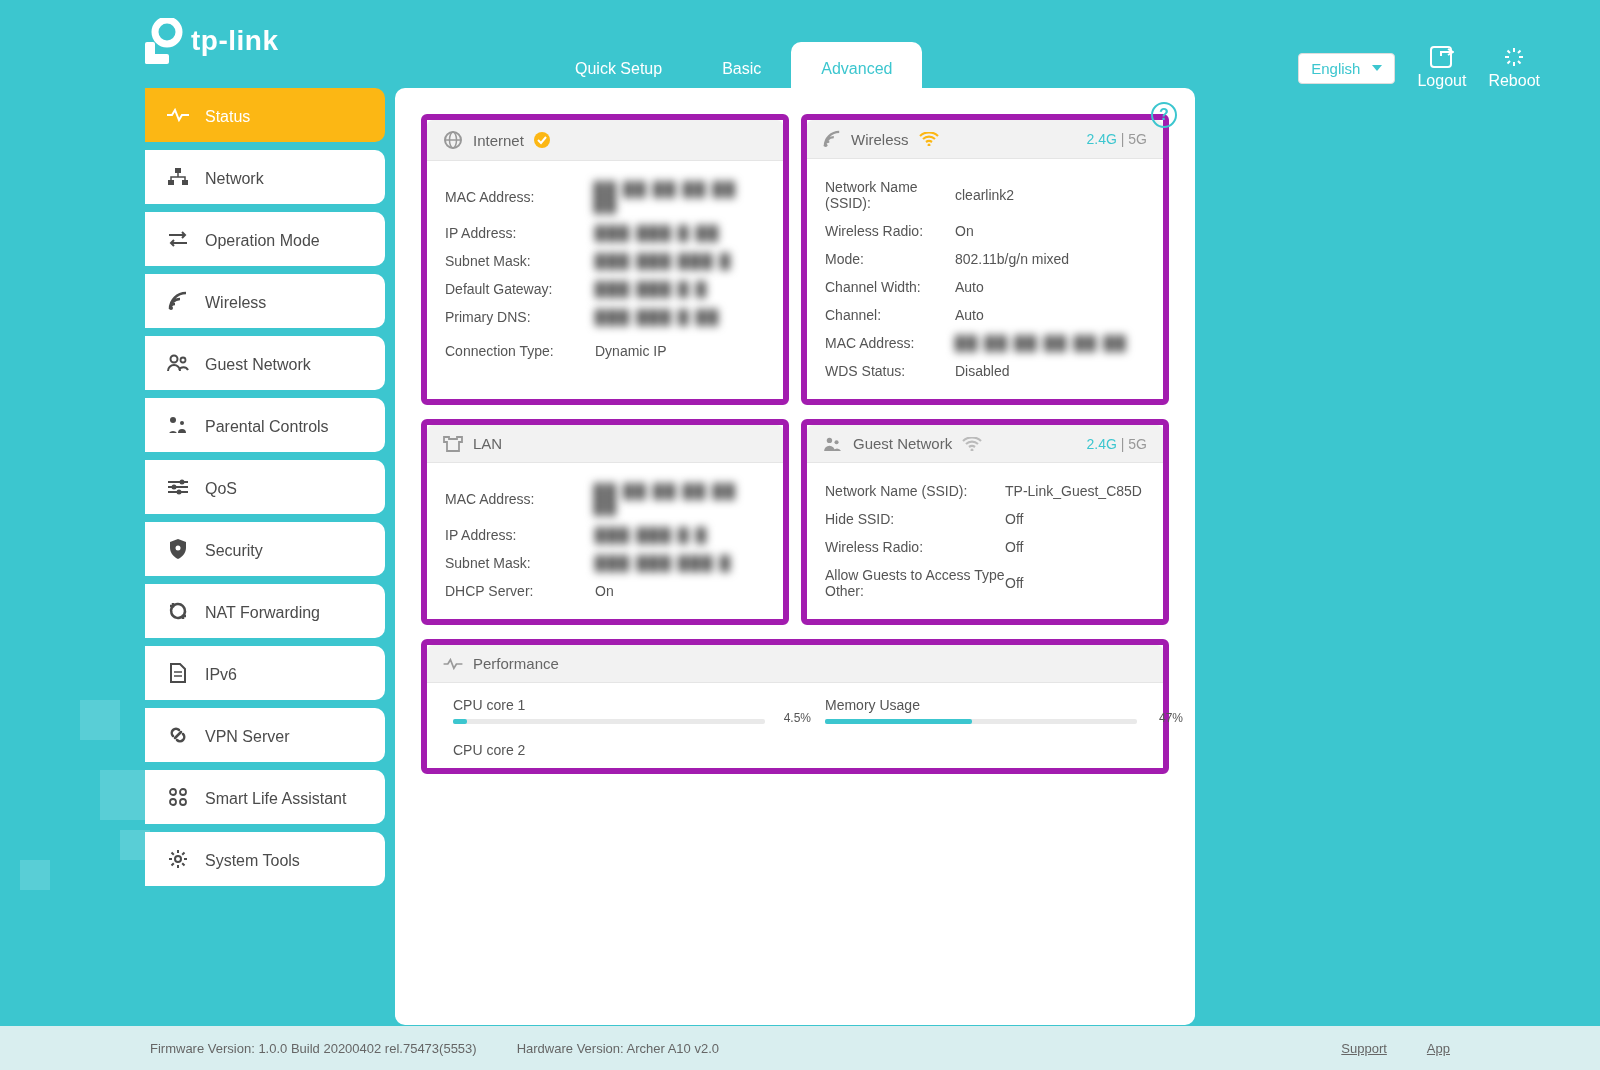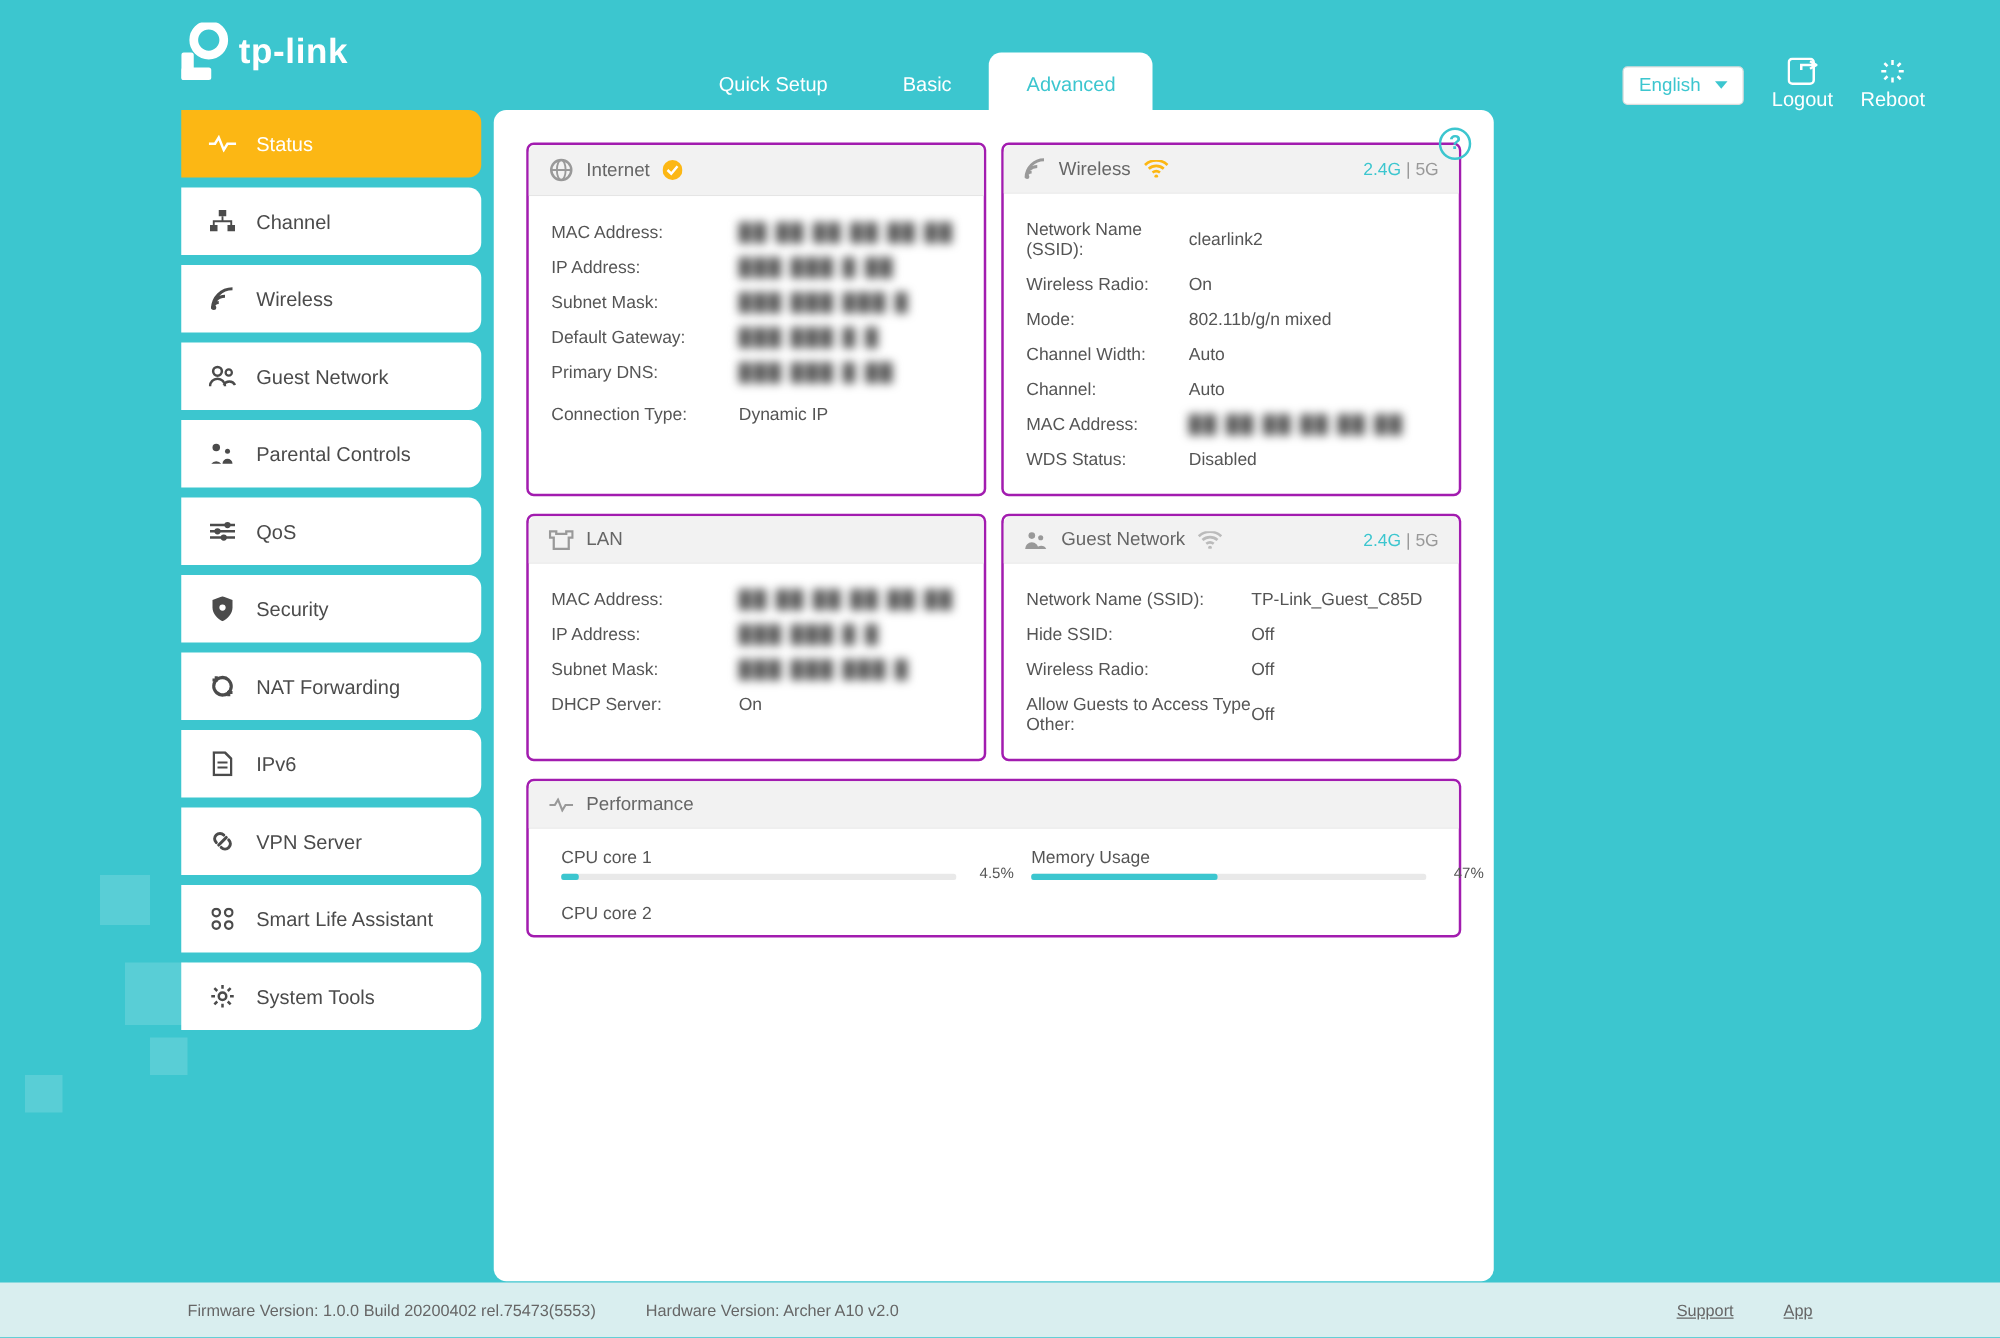--- a/index.html
+++ b/index.html
@@ -27,21 +27,21 @@
 
 .sidebar { position: absolute; left: 145px; top: 88px; width: 240px; display: flex; flex-direction: column; gap: 8px; }
 .side-item { background: #fff; border-radius: 0 10px 10px 0; padding: 16px 10px 16px 22px; display: flex; align-items: flex-end; gap: 16px; font-size: 16px; color: #4b4b4b; cursor: pointer; }
 .side-item.active { background: #fcb714; color: #fff; }
 .side-item .ico { width: 22px; height: 22px; display: inline-flex; align-items: center; justify-content: center; }
 
 .content { position: absolute; left: 395px; top: 88px; width: 800px; bottom: 45px; background: #fff; border-radius: 10px; padding: 26px 26px 10px; overflow: hidden; }
 .help-icon { position: absolute; right: 18px; top: 14px; width: 26px; height: 26px; border: 2px solid #3cc6cf; border-radius: 50%; display: flex; align-items: center; justify-content: center; color: #3cc6cf; font-weight: bold; font-size: 16px; cursor: pointer; }
 
 .row { display: flex; gap: 12px; margin-bottom: 14px; }
-.panel { border: 2px solid #a21caf; border-radius: 6px; background: #fff; flex: 1; }
+.panel { border: 6px solid #a21caf; border-radius: 6px; background: #fff; flex: 1; }
 .panel.wide { width: 100%; }
 .panel-head { background: #f2f2f2; border-bottom: 1px solid #e5e5e5; border-radius: 6px 6px 0 0; padding: 10px 16px; display: flex; align-items: center; gap: 10px; color: #666; font-size: 15px; }
 .panel-head .htitle { flex: 0 0 auto; }
 .panel-head .band { margin-left: auto; color: #999; font-size: 14px; }
 .panel-head .band .b24 { color: #3cc6cf; }
 .panel-body { padding: 14px 18px 14px; }
 .kv { display: flex; align-items: center; padding: 6px 0; font-size: 14px; color: #555; }
 .kv .k { width: 150px; color: #555; }
 .kv .v { color: #555; }
 
@@ -122,21 +122,29 @@
   </div>
   <div class="side-item">
     <span class="ico">
         <svg width="20" height="18" viewBox="0 0 20 18">
           <rect x="7" y="0" width="6" height="5" fill="#4b4b4b"></rect>
           <rect x="0" y="12" width="6" height="5" fill="#4b4b4b"></rect>
           <rect x="14" y="12" width="6" height="5" fill="#4b4b4b"></rect>
           <path d="M10 5 L10 9 M3 12 L3 9 L17 9 L17 12" fill="none" stroke="#4b4b4b" stroke-width="1.5"></path>
         </svg>
       </span>
-    <span>Channel</span>
+    <span>Network</span>
+  </div>
+  <div class="side-item">
+    <span class="ico">
+        <svg width="22" height="16" viewBox="0 0 22 16">
+          <path d="M2 4 L18 4 M15 1 L18 4 L15 7 M20 12 L4 12 M7 9 L4 12 L7 15" fill="none" stroke="#4b4b4b" stroke-width="2"></path>
+        </svg>
+      </span>
+    <span>Operation Mode</span>
   </div>
   <div class="side-item">
     <span class="ico">
         <svg width="20" height="20" viewBox="0 0 20 20">
           <path d="M2 18 A16 16 0 0 1 18 2 M2 18 A10 10 0 0 1 12 8 M2 18 A5 5 0 0 1 7 13" fill="none" stroke="#4b4b4b" stroke-width="2.5"></path>
           <circle cx="3" cy="17" r="2" fill="#4b4b4b"></circle>
         </svg>
       </span>
     <span>Wireless</span>
   </div>

